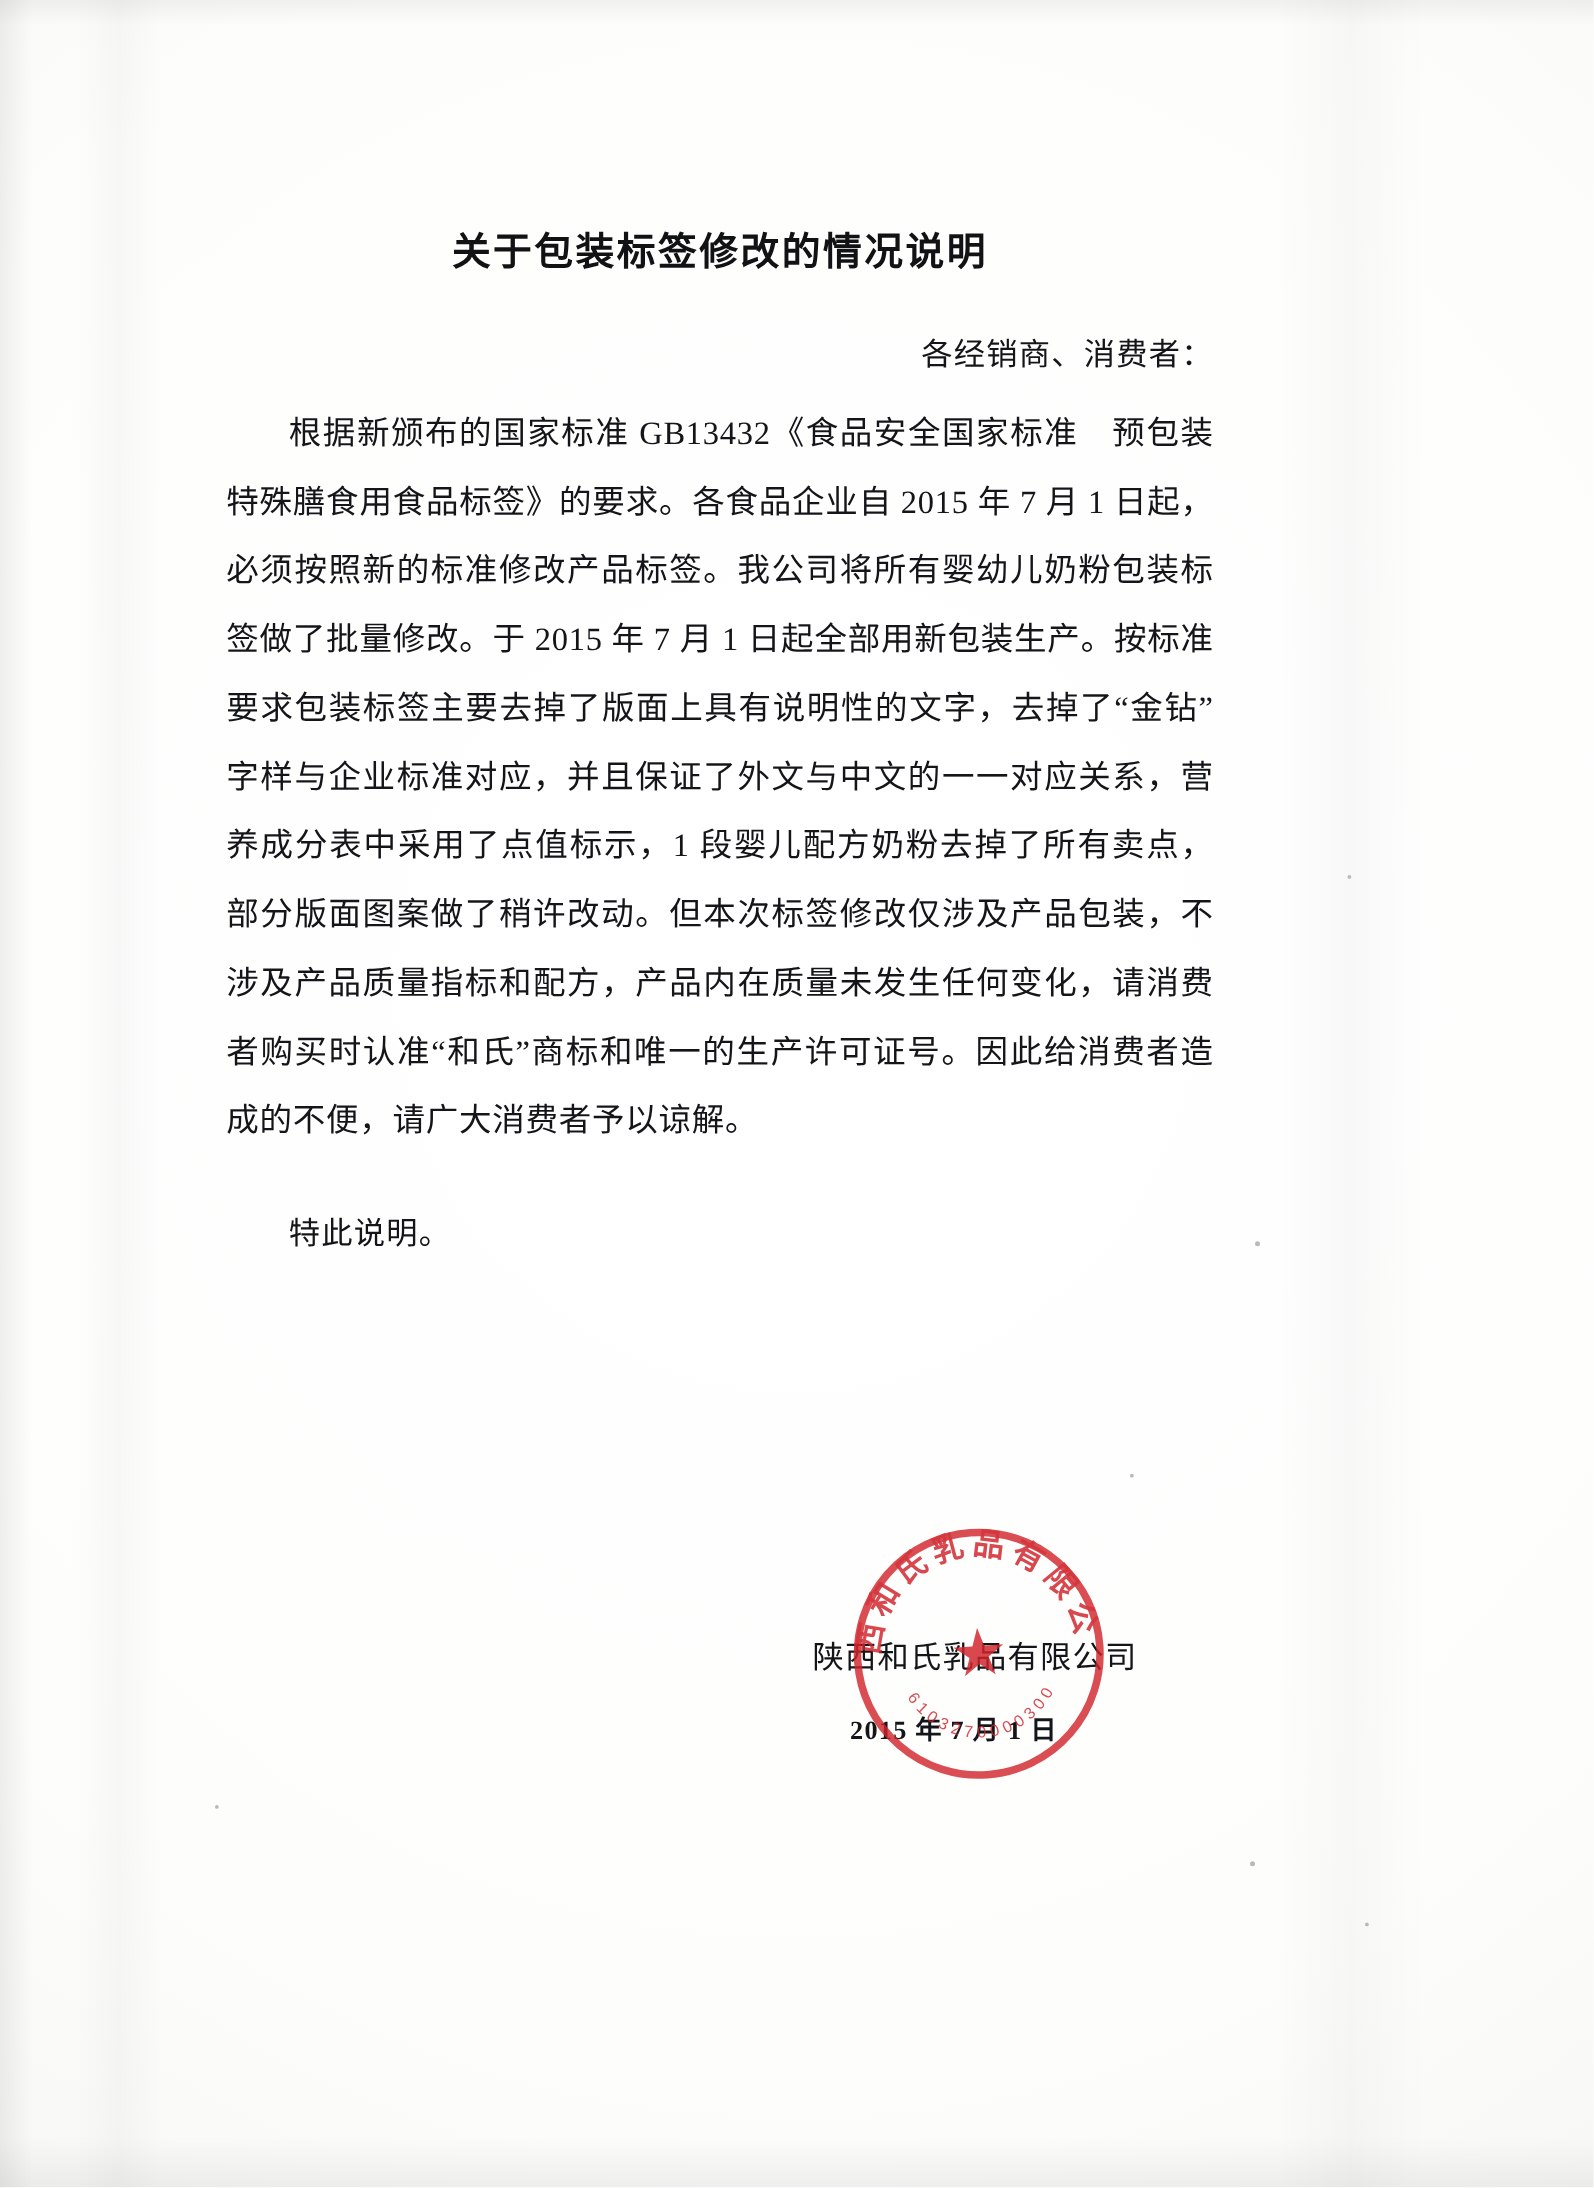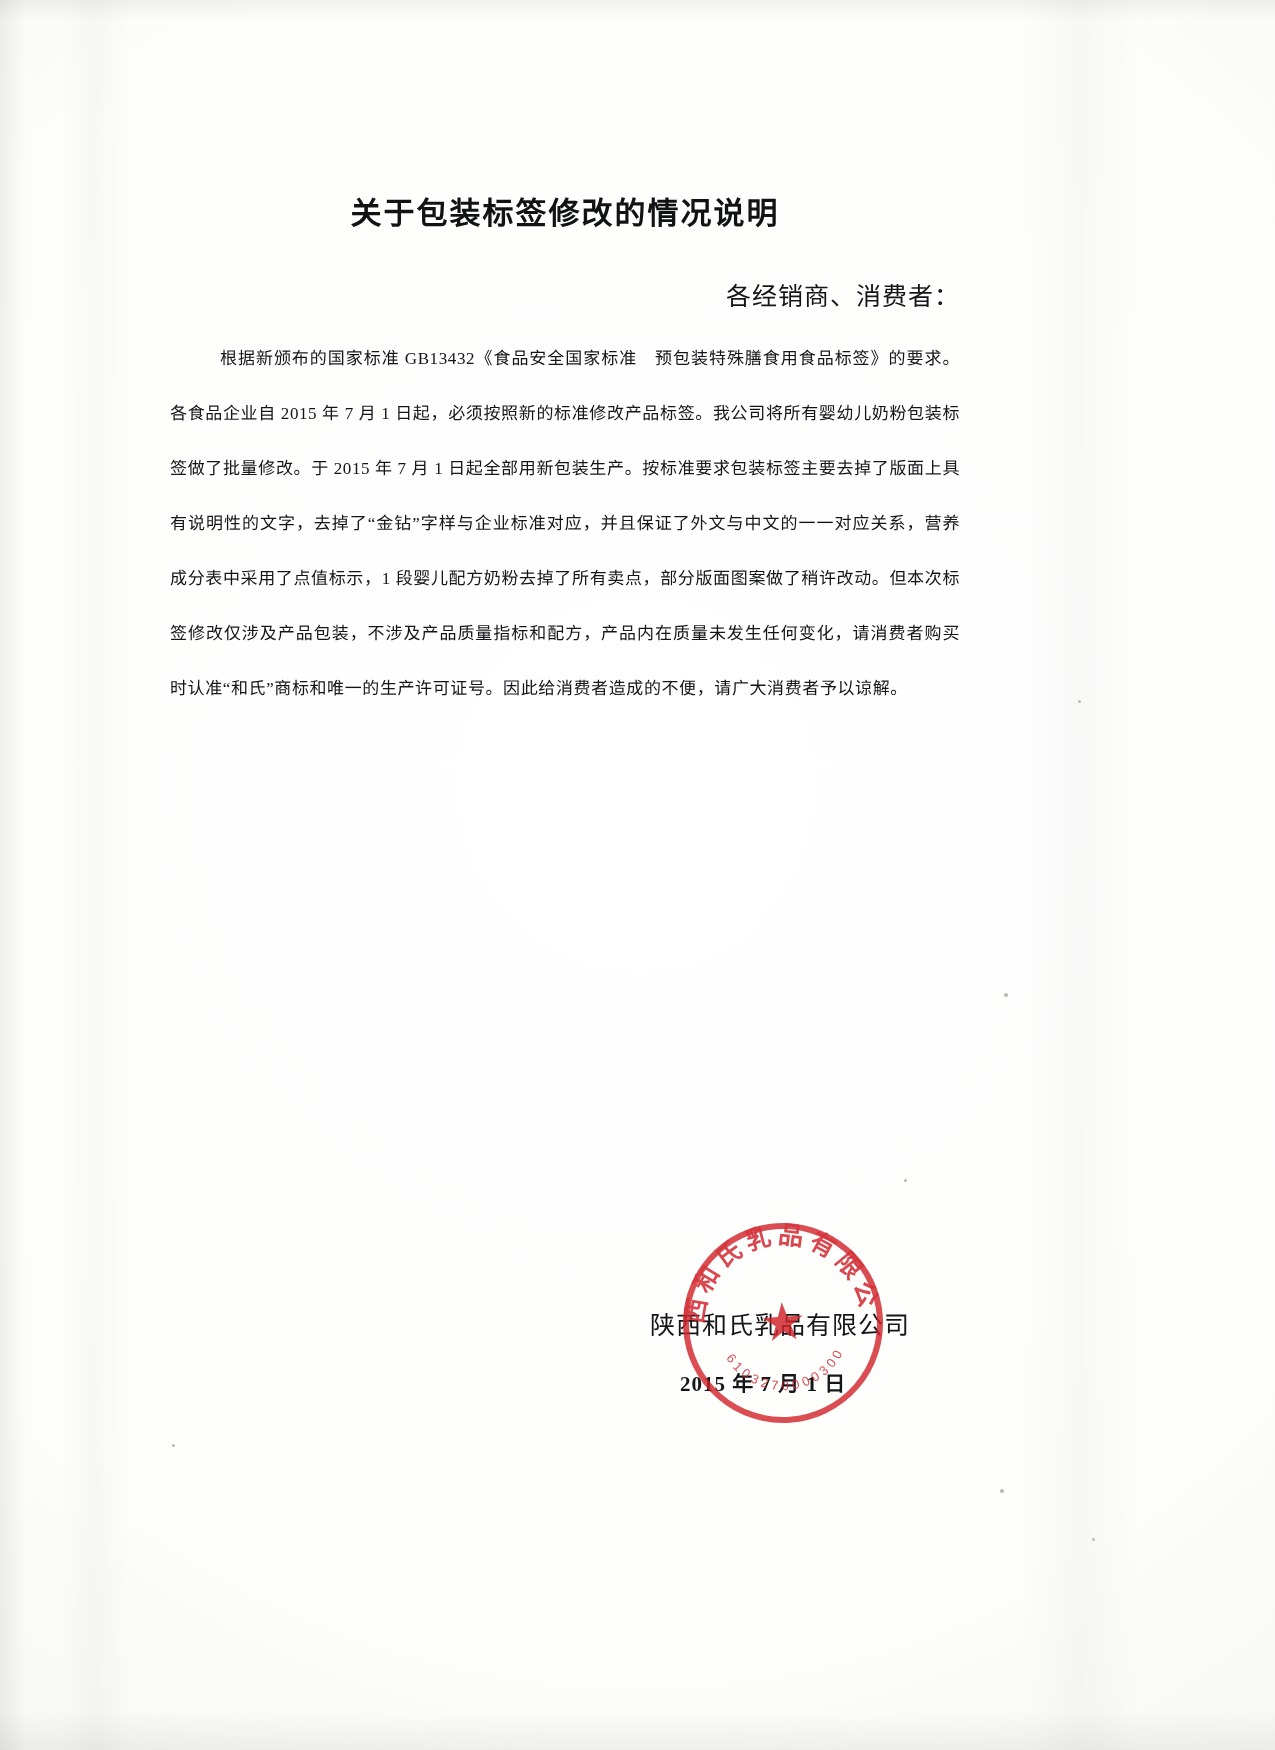--- a/index.html
+++ b/index.html
@@ -52,24 +52,23 @@
   .speck {
     position: absolute;
     background: #b9b9b5;
     border-radius: 50%;
     pointer-events: none;
   }
 
   
   #doc {
     position: absolute;
-    left: 170px;
+    left: 181px;
     top: 176px;
     width: 790px;
-    margin-top: 12px;
   }
 
   #doc-title {
     text-align: center;
     font-family: "Liberation Sans", "DejaVu Sans", sans-serif;
     font-weight: bold;
     font-size: 31px;
     letter-spacing: 2px;
     color: #111214;
     margin: 0 0 44px 0;
@@ -78,21 +77,21 @@
   .salutation {
     font-size: 25px;
     line-height: 1.6;
     color: #141518;
     margin: 0 0 14px 0;
     letter-spacing: 1px;
     text-align: right;
   }
 
   .body-para {
-    font-size: 17px;
+    font-size: 26px;
     line-height: 55px;
     color: #141518;
     text-align: justify;
     text-justify: inter-ideograph;
     margin: 0 0 6px 0;
     text-indent: 50px;
     letter-spacing: 0.6px;
   }
 
   .closing {
@@ -159,20 +158,21 @@
   <div class="speck" style="left:904px; top:1179px; width:3px; height:3px;"></div>
 
   <div id="doc">
 
     <h1 id="doc-title">关于包装标签修改的情况说明</h1>
 
     <p class="salutation">各经销商、消费者：</p>
 
     <p class="body-para">根据新颁布的国家标准 GB13432《食品安全国家标准　预包装特殊膳食用食品标签》的要求。各食品企业自 2015 年 7 月 1 日起，必须按照新的标准修改产品标签。我公司将所有婴幼儿奶粉包装标签做了批量修改。于 2015 年 7 月 1 日起全部用新包装生产。按标准要求包装标签主要去掉了版面上具有说明性的文字，去掉了“金钻”字样与企业标准对应，并且保证了外文与中文的一一对应关系，营养成分表中采用了点值标示，1 段婴儿配方奶粉去掉了所有卖点，部分版面图案做了稍许改动。但本次标签修改仅涉及产品包装，不涉及产品质量指标和配方，产品内在质量未发生任何变化，请消费者购买时认准“和氏”商标和唯一的生产许可证号。因此给消费者造成的不便，请广大消费者予以谅解。</p>
 
+    <p class="closing">特此说明。</p>
   </div>
 
   <div id="signature-block">
     <div class="sig-company">陕西和氏乳品有限公司</div>
     <div class="sig-date">2015 年 7 月 1 日</div>
   </div>
 
   <div id="seal">
     <svg width="214" height="214" viewBox="0 0 214 214" xmlns="http://www.w3.org/2000/svg">
       <defs>

